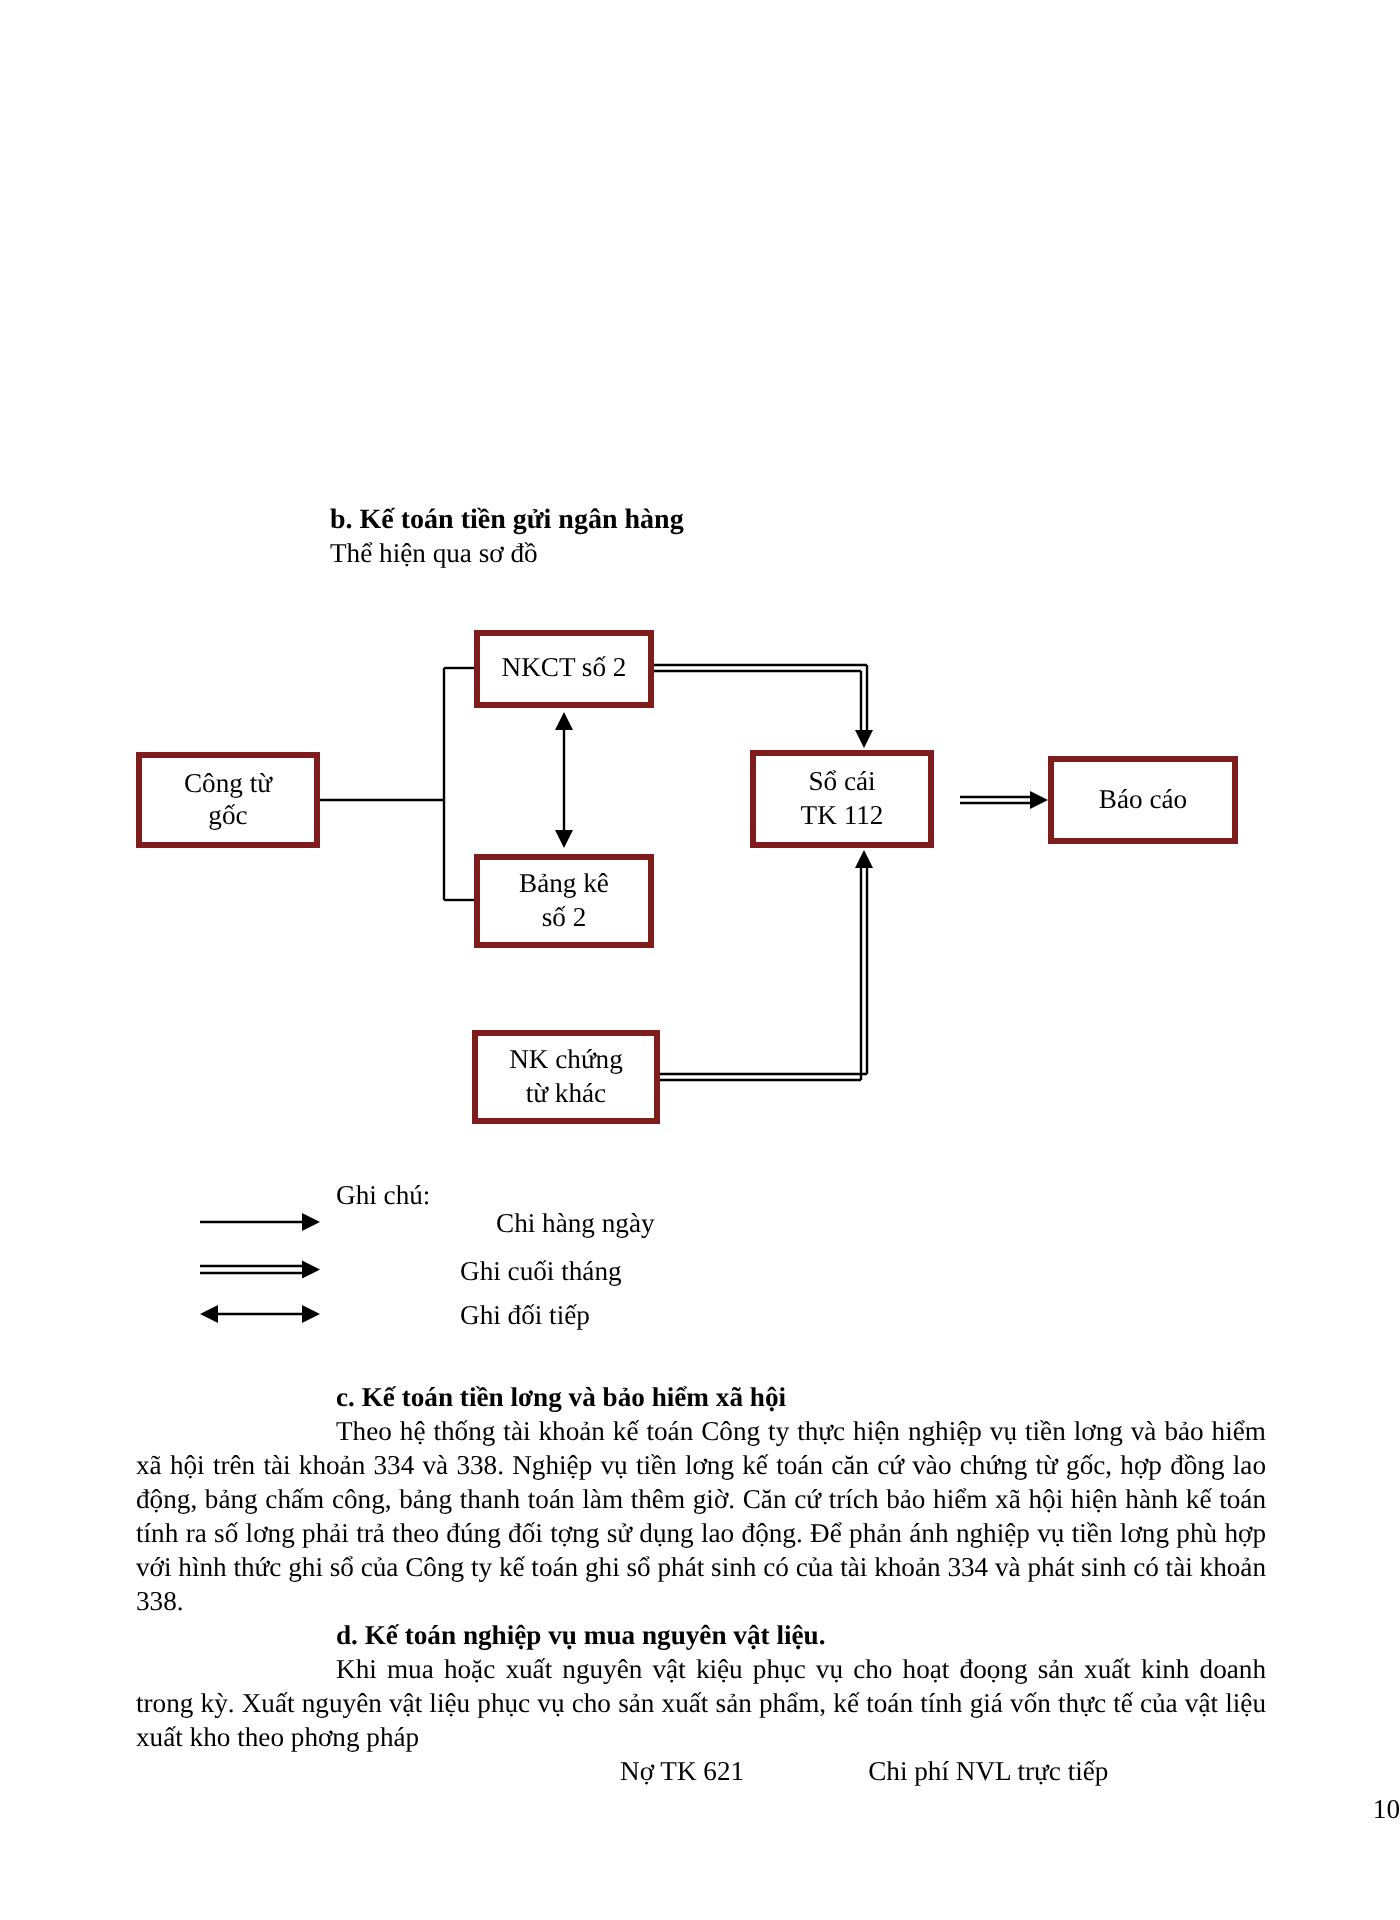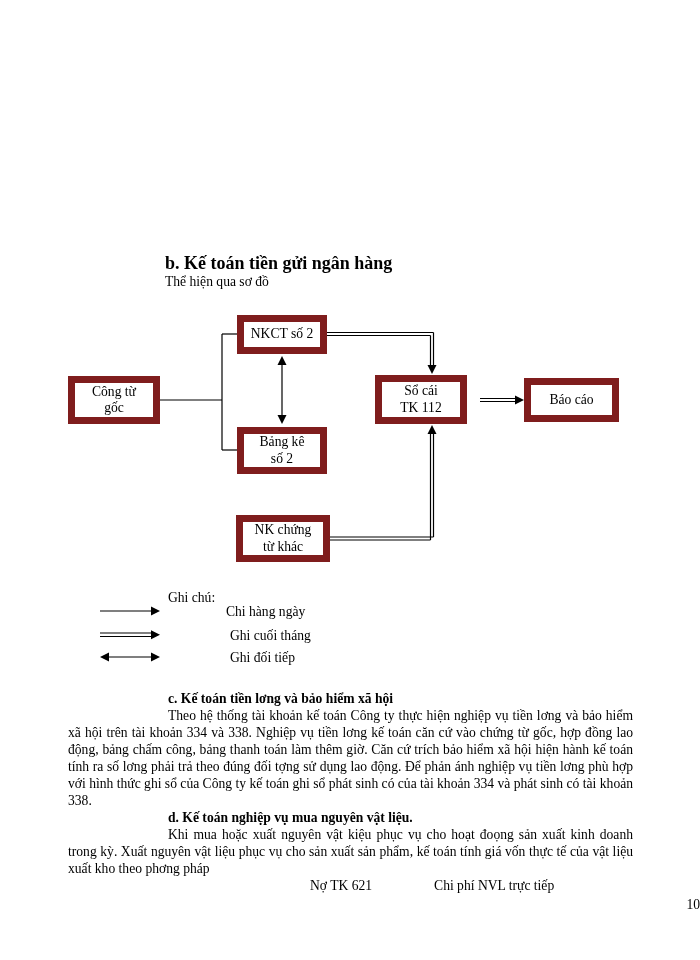--- a/index.html
+++ b/index.html
@@ -11,21 +11,21 @@
     background: #ffffff;
     color: #000000;
     font-family: "Liberation Serif", "DejaVu Serif", serif;
     overflow: hidden;
   }
   .abs { position: absolute; }
   .bold { font-weight: bold; }
   .fs { font-size: 13.6px; }
   .box {
     position: absolute;
-    border: 7px solid #7f1d1d;
+    border: 3px solid #7f1d1d;
     display: flex;
     align-items: center;
     justify-content: center;
     text-align: center;
     font-size: 13.6px;
     line-height: 1.2;
     background: #fff;
   }
   .box span { white-space: pre-line; }
   svg.overlay {
@@ -47,21 +47,21 @@
   .h-indent { margin-left: 100px; }
   .entry { margin-left: 242px; text-align: left; }
   .entry-gap { margin-left: 62px; }
 </style>
 </head>
 <body>
 
 <div class="page">
 
   <div class="abs" style="left:165px; top:253px;">
-    <div class="bold" style="font-size:18px;">b. Kế toán tiền gửi ngân hàng</div>
+    <div class="bold" style="font-size:14px;">b. Kế toán tiền gửi ngân hàng</div>
     <div class="fs">Thể hiện qua sơ đồ</div>
   </div>
 
   <div class="box" style="left:237px; top:315px; width:90px; height:39px;">
     <span>NKCT số 2</span>
   </div>
   <div class="box" style="left:68px; top:376px; width:92px; height:48px;">
     <span>Công từ
 gốc</span>
   </div>
@@ -130,21 +130,21 @@
     </g>
 
     <g>
       <line x1="107" y1="657" x2="153" y2="657" stroke="#000" stroke-width="1.2"></line>
       <polygon points="160,657 151,652.5 151,661.5" fill="#000"></polygon>
       <polygon points="100,657 109,652.5 109,661.5" fill="#000"></polygon>
     </g>
   </svg>
 
   <div class="abs fs" style="left:168px; top:590px;">Ghi chú:</div>
-  <div class="abs fs" style="left:226px; top:604px;">Chi hàng ngày</div>
+  <div class="abs fs" style="left:248px; top:604px;">Chi hàng ngày</div>
   <div class="abs fs" style="left:230px; top:628px;">Ghi cuối tháng</div>
   <div class="abs fs" style="left:230px; top:650px;">Ghi đối tiếp</div>
 
   <div class="textblock">
     <div class="bold h-indent">c. Kế toán tiền lơng  và bảo hiểm xã hội</div>
     <p class="indent">Theo hệ thống tài khoản kế toán Công ty thực hiện nghiệp vụ tiền lơng  và bảo hiểm xã hội trên tài khoản 334 và 338. Nghiệp vụ tiền lơng  kế toán căn cứ vào chứng từ gốc, hợp đồng lao động, bảng chấm công, bảng thanh toán làm thêm giờ. Căn cứ trích bảo hiểm xã hội hiện hành kế toán tính ra số lơng  phải trả theo đúng đối tợng  sử dụng lao động. Để phản ánh nghiệp vụ tiền lơng  phù hợp với hình thức ghi sổ của Công ty kế toán ghi sổ phát sinh có của tài khoản 334 và phát sinh có tài khoản 338.</p>
     <div class="bold h-indent">d. Kế toán nghiệp vụ mua nguyên vật liệu.</div>
     <p class="indent">Khi mua hoặc xuất nguyên vật kiệu phục vụ cho hoạt đoọng sản xuất kinh doanh trong kỳ. Xuất nguyên vật liệu phục vụ cho sản xuất sản phẩm, kế toán tính giá vốn thực tế của vật liệu xuất kho theo phơng  pháp</p>
     <div class="entry">
       <span>Nợ TK 621</span><span class="entry-gap">Chi phí NVL trực tiếp</span>

